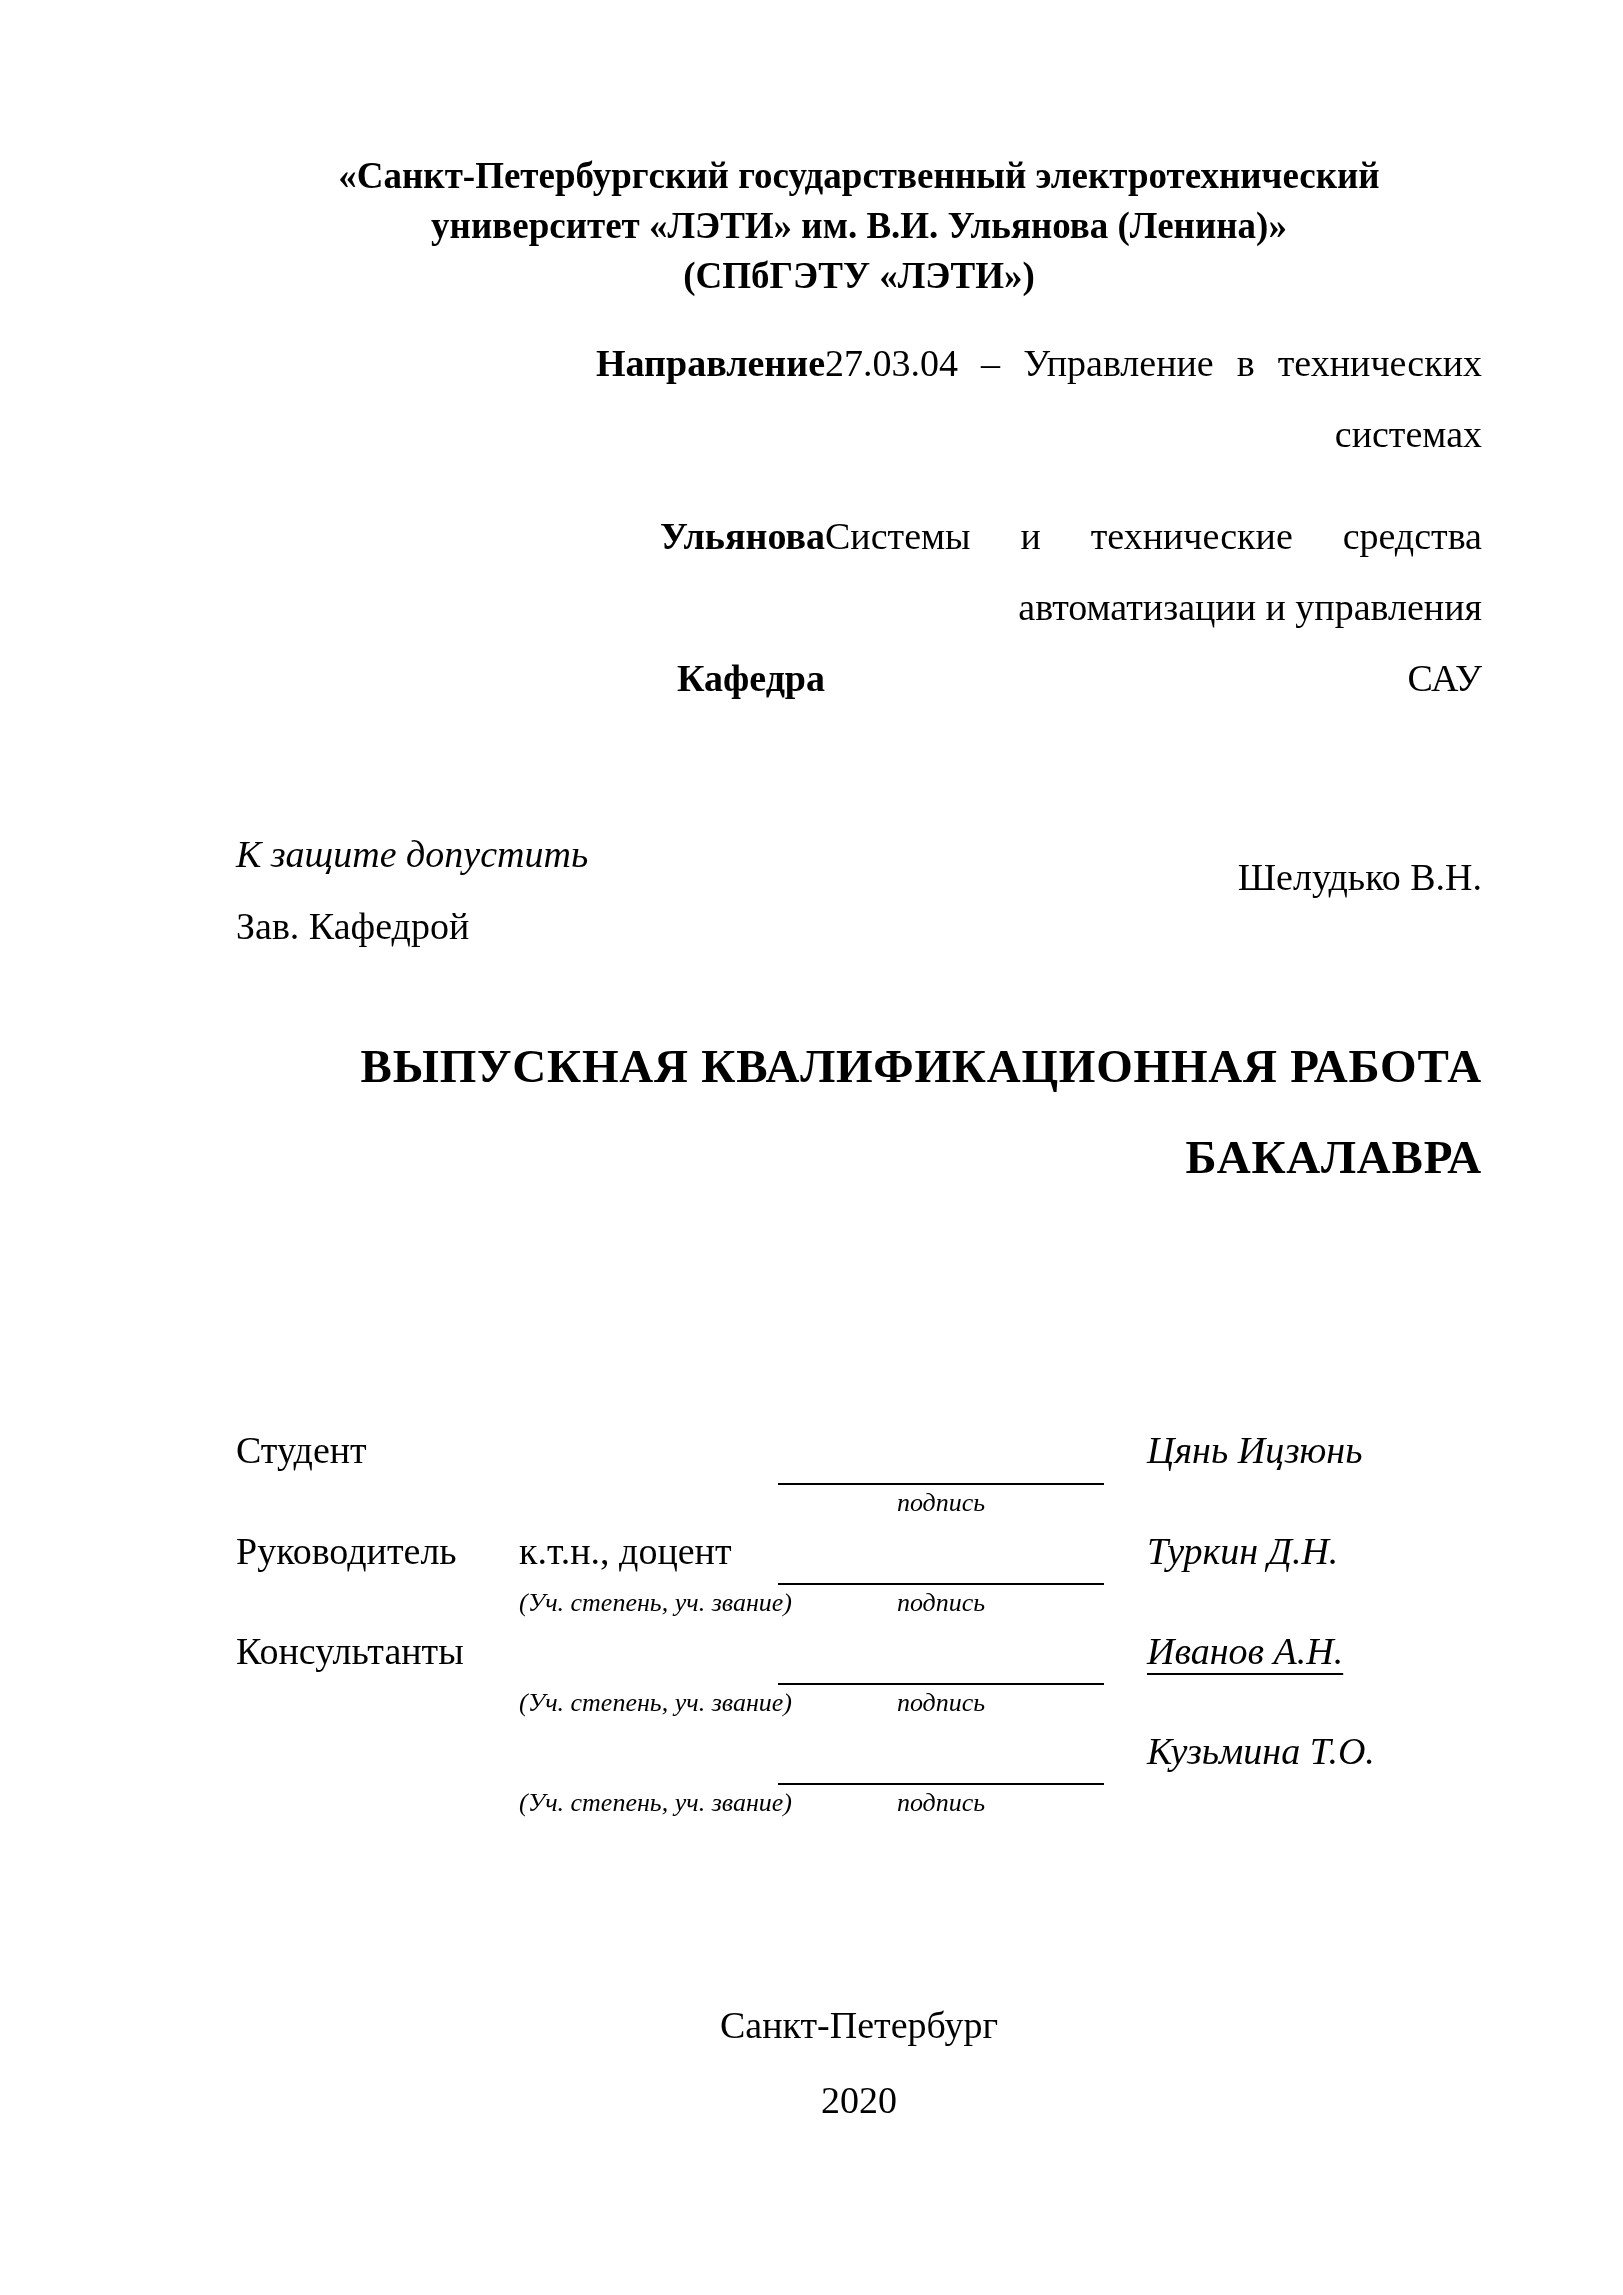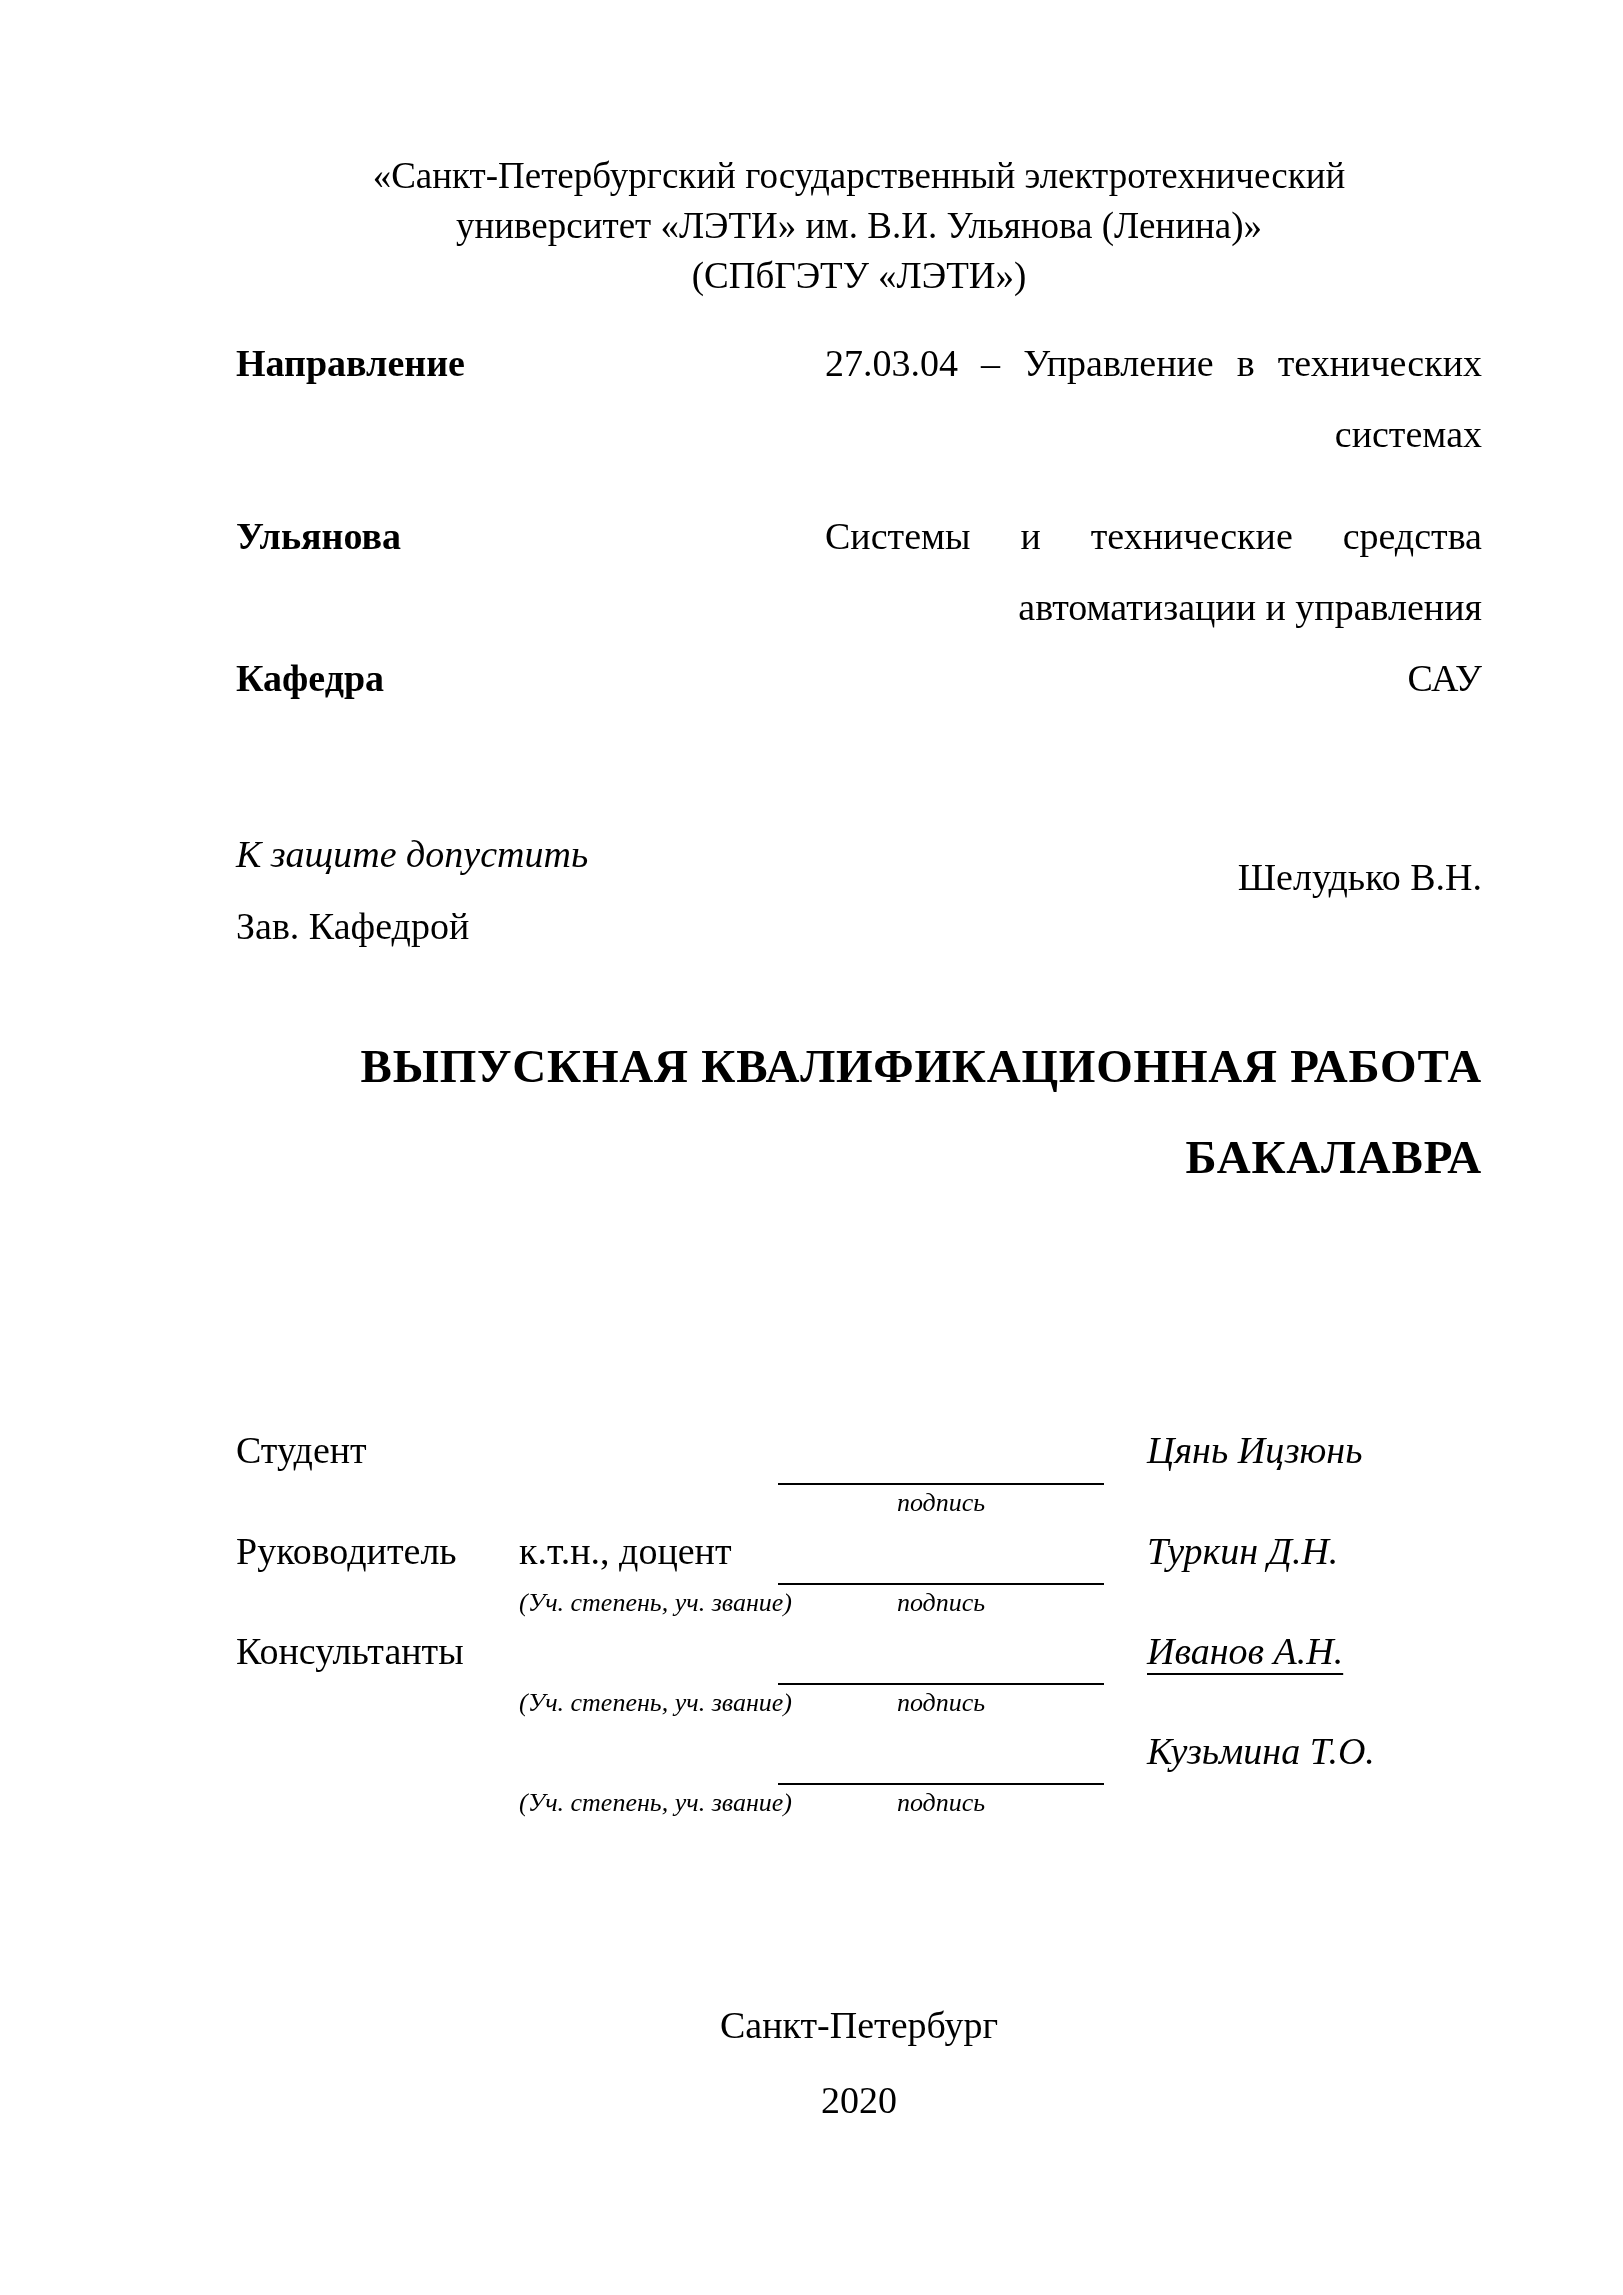--- a/index.html
+++ b/index.html
@@ -15,39 +15,40 @@
     color: #000000;
     font-family: "Liberation Serif", "DejaVu Serif", serif;
     overflow: hidden;
   }
 
   
   .uni-header {
     position: absolute;
     top: 151px; left: 236px; right: 141px;
     text-align: center;
-    font-weight: normal;
+    font-weight: bold;
     font-size: 37px;
     line-height: 50px;
   }
 
   
   .fields {
     position: absolute;
     top: 328px; left: 236px; right: 141px;
     font-size: 38px;
   }
   .field-row {
     display: grid;
     grid-template-columns: 589px 1fr;
   }
   .field-row.gap-after { margin-bottom: 31px; }
   .field-label {
     font-weight: bold;
     line-height: 71px;
+    text-align: right;
   }
   .field-value { line-height: 71px; }
   .vline { text-align: right; }
   .vline.just {
     text-align: justify;
     text-align-last: justify;
   }
 
   
   .admission {

